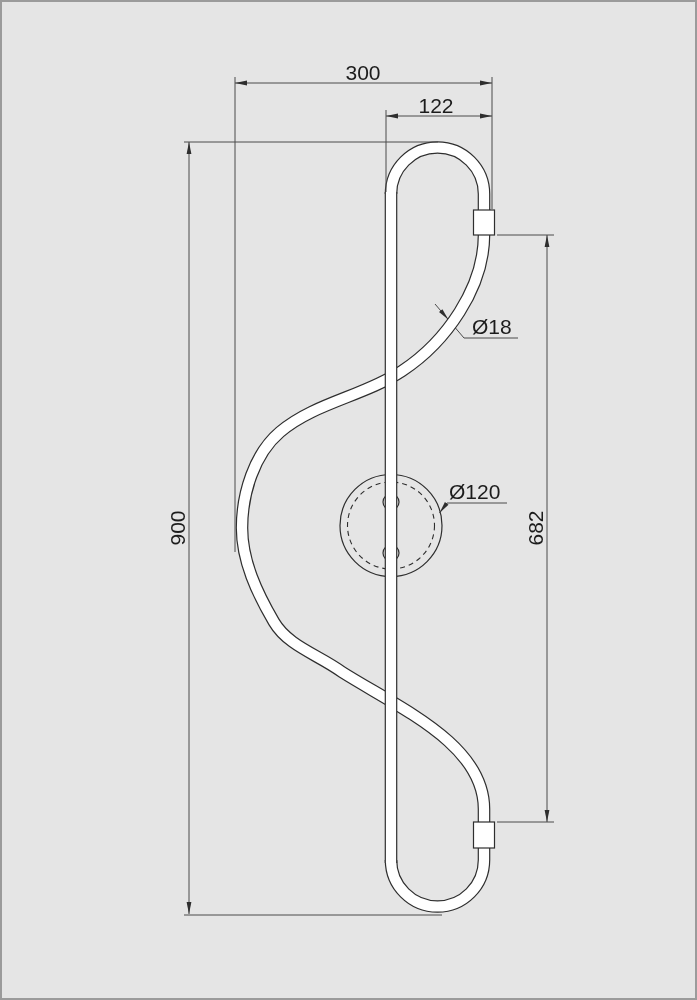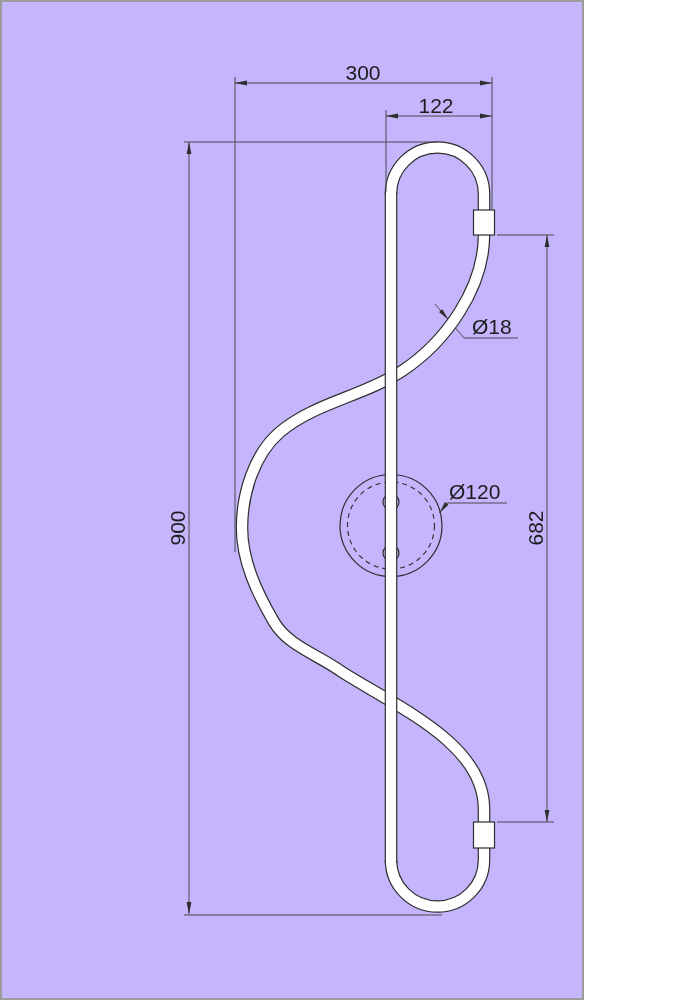--- a/index.html
+++ b/index.html
@@ -1,21 +1,21 @@
 <!DOCTYPE html>
 <html><head>
 <meta charset="utf-8">
 <style>
   html,body{margin:0;padding:0;background:#ffffff;}
   .page{
     position:relative;
-    width:584px;height:1000px;
+    width:697px;height:1000px;
     box-sizing:border-box;
     border:2px solid #9b9b9b;
-    background:#c4b5fd;
+    background:#e5e5e5;
     font-family:"Liberation Sans", sans-serif;
     overflow:hidden;
   }
   svg{display:block;}
   .dim-line{fill:none;stroke-width:1;}
   .tube-black{fill:none;stroke-width:12.6;stroke-linecap:butt;stroke-linejoin:round;}
   .tube-white{fill:none;stroke:#ffffff;stroke-width:10.2;stroke-linecap:butt;stroke-linejoin:round;}
   .thin{fill:none;stroke-width:1.2;}
   .dashed{fill:none;stroke-width:1.1;stroke-dasharray:5 4;}
   .fitting{fill:#ffffff;stroke-width:1.2;}

